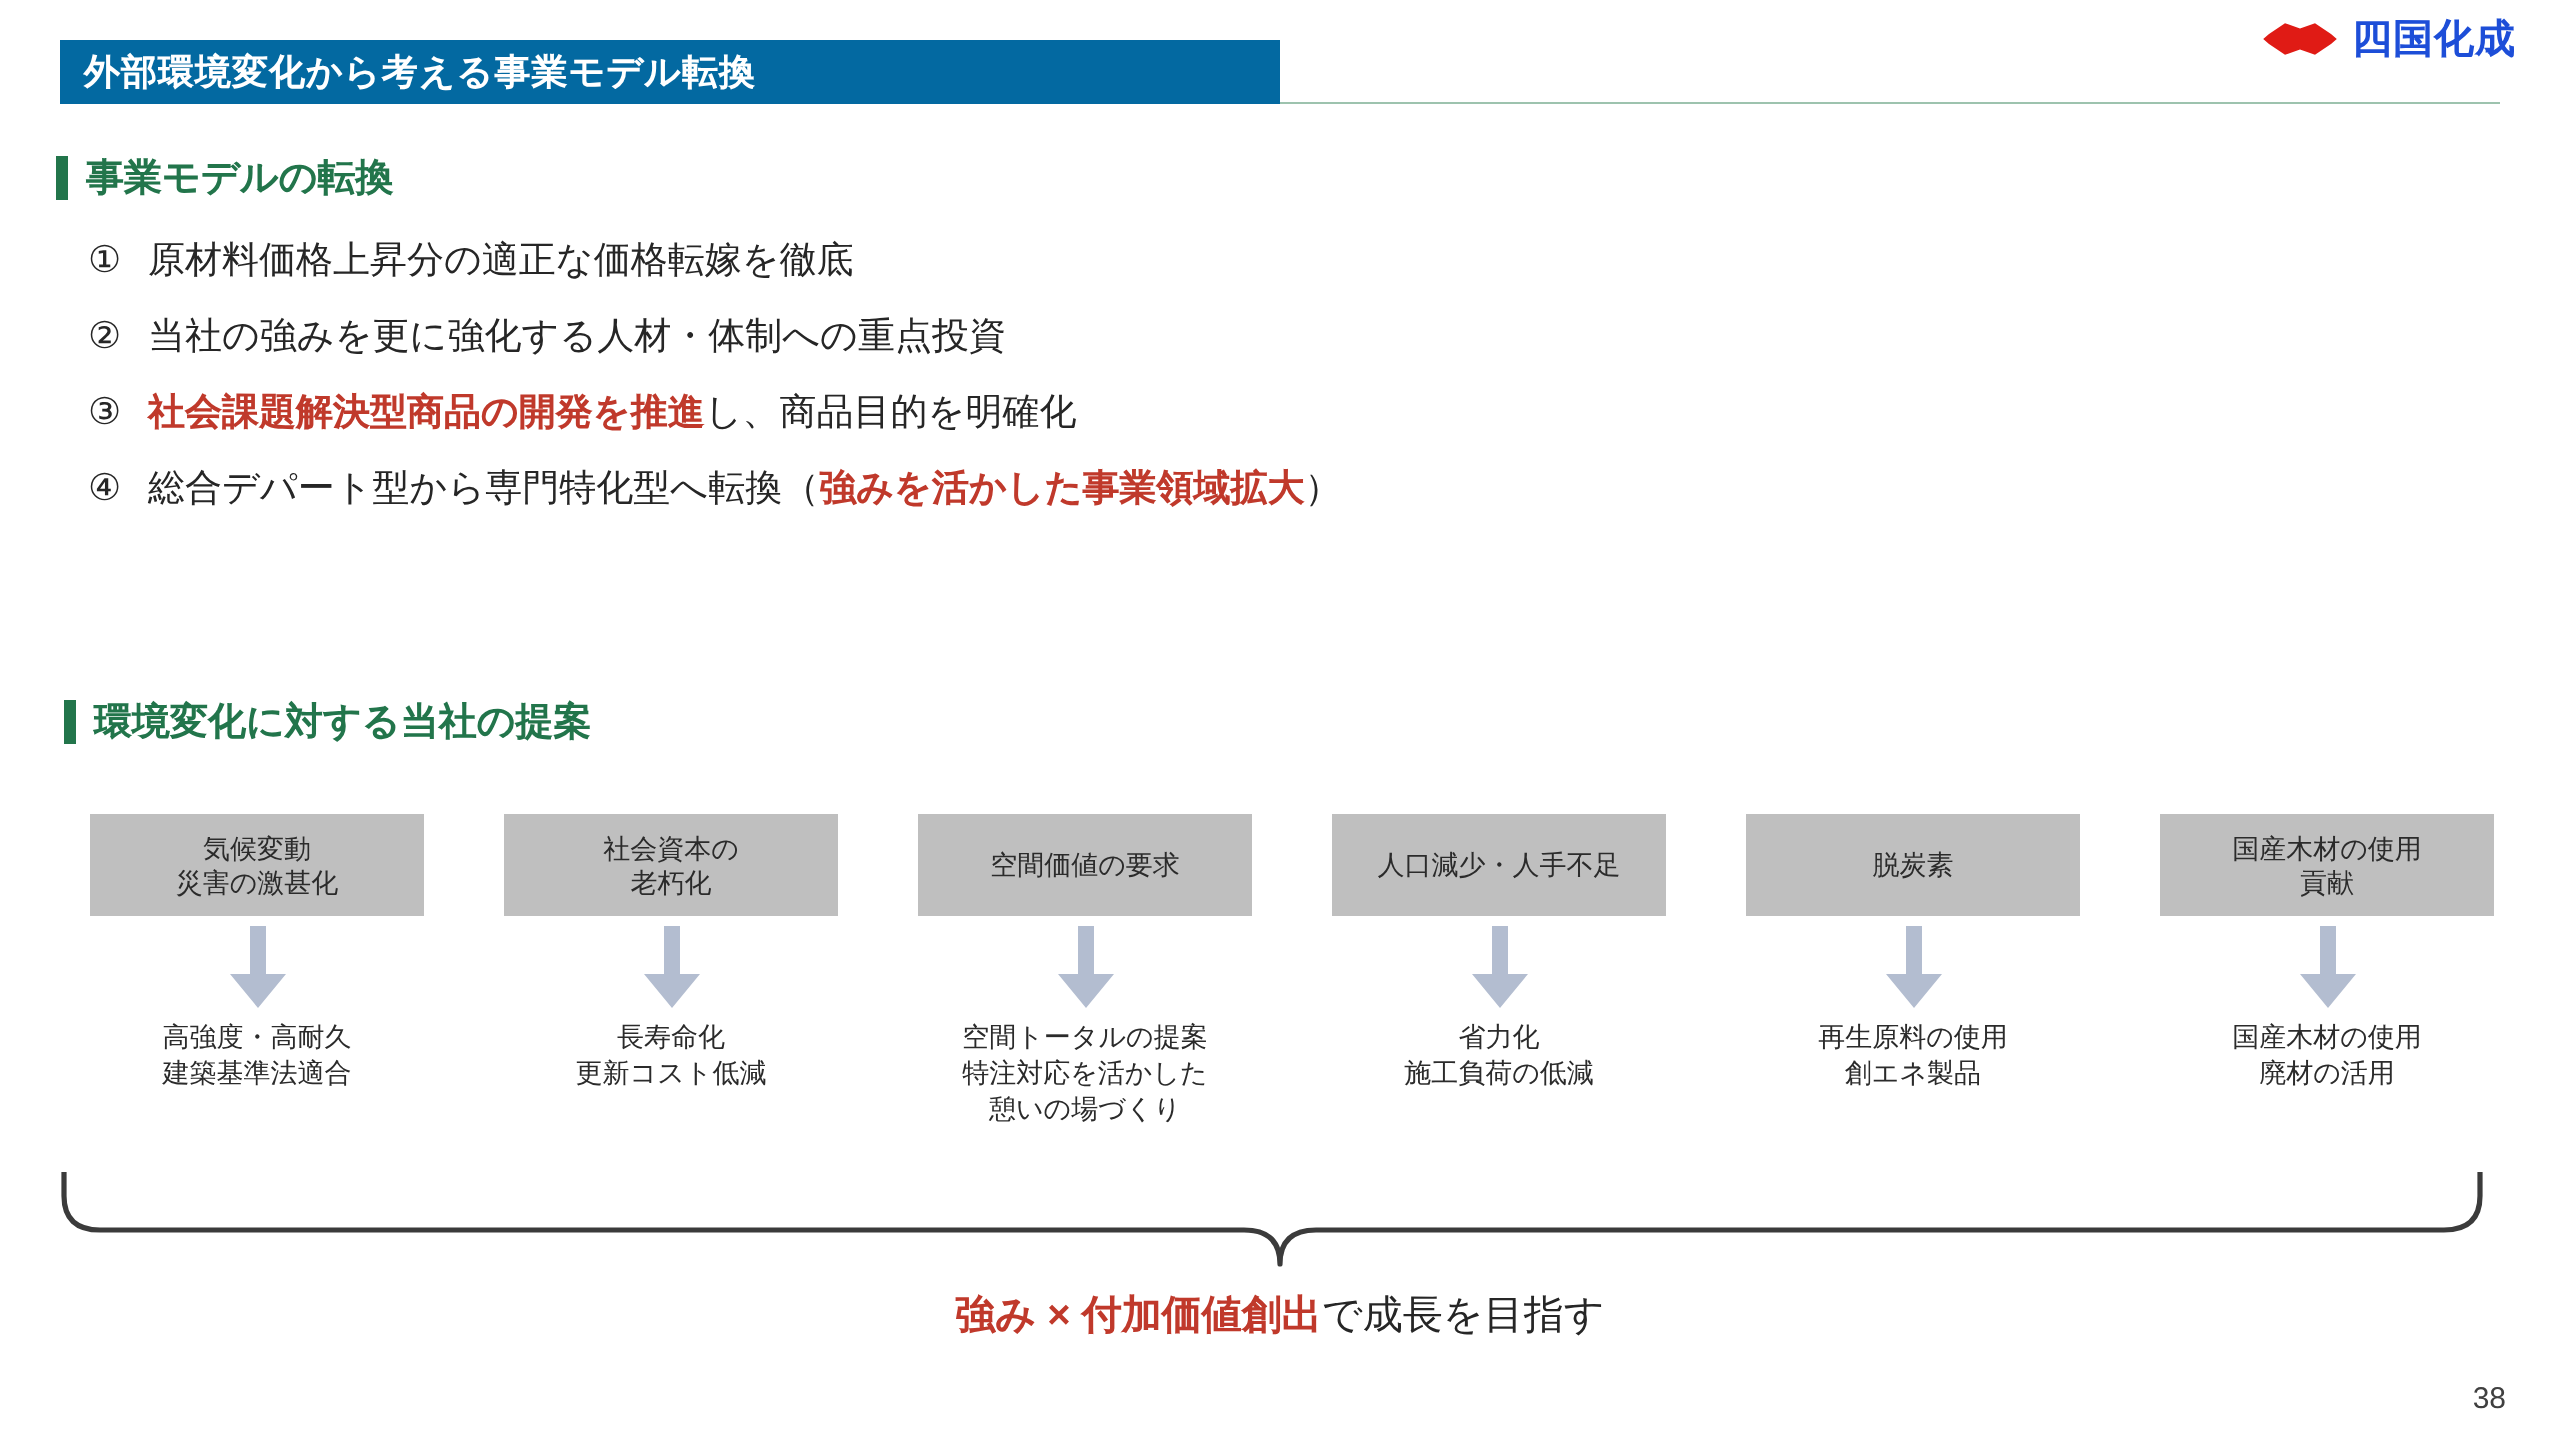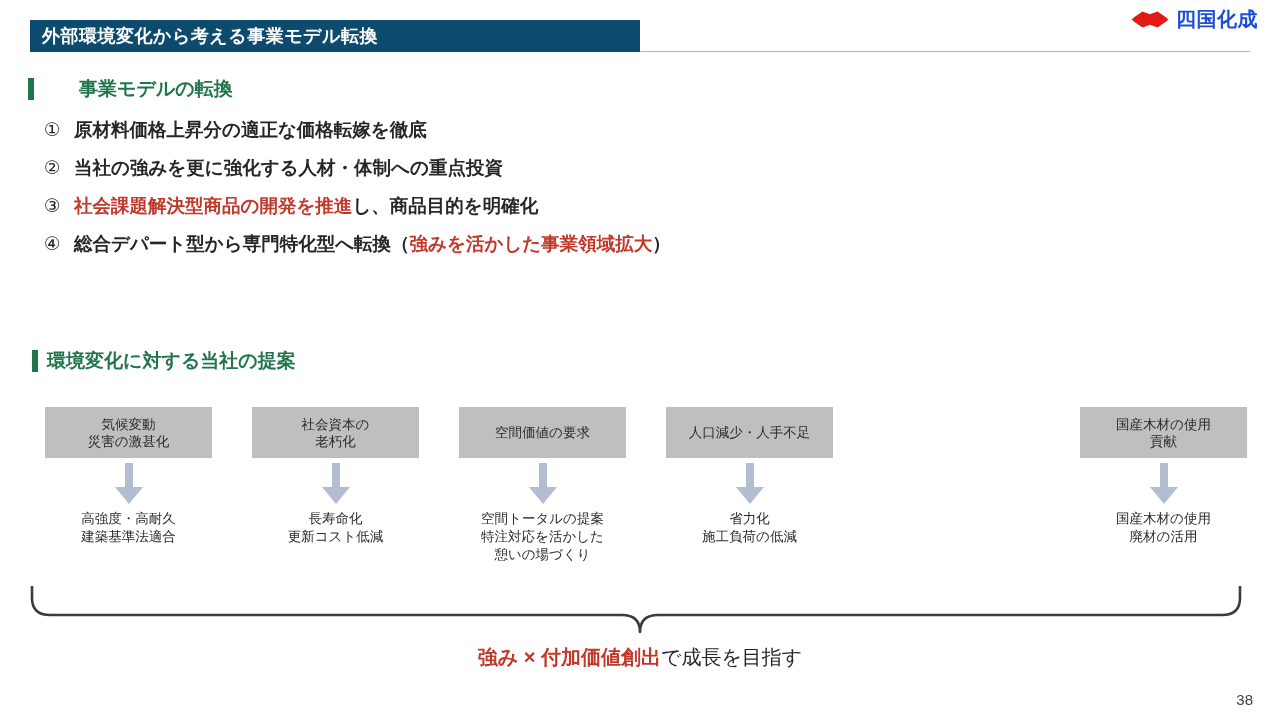--- a/index.html
+++ b/index.html
@@ -19,21 +19,21 @@
   
   #slide-header {
     position: absolute;
     left: 0; top: 0;
     width: 1280px; height: 58px;
   }
   #title-banner {
     position: absolute;
     left: 30px; top: 20px;
     width: 610px; height: 32px;
-    background: #0c4a6e;
+    background: #0369a1;
     display: flex;
     align-items: center;
   }
   #title-banner .title-text {
     color: #ffffff;
     font-size: 18px;
     font-weight: bold;
     letter-spacing: 0.5px;
     margin-left: 12px;
     white-space: nowrap;
@@ -75,21 +75,21 @@
     width: 6px; height: 22px;
     background: #22754b;
     margin-right: 9px;
   }
   .section-heading .label {
     font-size: 19px;
     font-weight: bold;
     color: #22754b;
     white-space: nowrap;
   }
-  #heading-model { left: 28px; top: 76px; gap: 36px; }
+  #heading-model { left: 28px; top: 76px; }
   #heading-proposal { left: 32px; top: 348px; }
 
   
   #model-list {
     position: absolute;
     left: 44px; top: 117px;
     width: 900px;
   }
   #model-list .list-item {
     display: flex;
@@ -97,21 +97,21 @@
     height: 38px;
     font-size: 18.5px;
     color: #262626;
     white-space: nowrap;
   }
   #model-list .num {
     width: 30px;
     flex: none;
     font-size: 18.5px;
   }
-  #model-list .seg-plain { font-weight: bold; color: #262626; }
+  #model-list .seg-plain { font-weight: normal; color: #262626; }
   #model-list .seg-accent { font-weight: bold; color: #c0392b; }
 
   
   #flow-diagram {
     position: absolute;
     left: 0; top: 407px;
     width: 1036px; height: 210px;
   }
   .flow-col {
     position: absolute;
@@ -273,20 +273,32 @@
         <span class="box-text">人口減少・人手不足</span>
       </div>
       <div class="flow-arrow">
         <svg width="30" height="42" viewBox="0 0 30 42">
           <path d="M11 0 H19 V24 H29 L15 41 L1 24 H11 Z" fill="#b3bdd0"></path>
         </svg>
       </div>
       <div class="benefit-text">省力化
 施工負荷の低減</div>
     </div>
+    <div class="flow-col" style="left: 873px;">
+      <div class="driver-box">
+        <span class="box-text">脱炭素</span>
+      </div>
+      <div class="flow-arrow">
+        <svg width="30" height="42" viewBox="0 0 30 42">
+          <path d="M11 0 H19 V24 H29 L15 41 L1 24 H11 Z" fill="#b3bdd0"></path>
+        </svg>
+      </div>
+      <div class="benefit-text">再生原料の使用
+創エネ製品</div>
+    </div>
     <div class="flow-col" style="left: 1080px;">
       <div class="driver-box">
         <span class="box-text">国産木材の使用
 貢献</span>
       </div>
       <div class="flow-arrow">
         <svg width="30" height="42" viewBox="0 0 30 42">
           <path d="M11 0 H19 V24 H29 L15 41 L1 24 H11 Z" fill="#b3bdd0"></path>
         </svg>
       </div>

